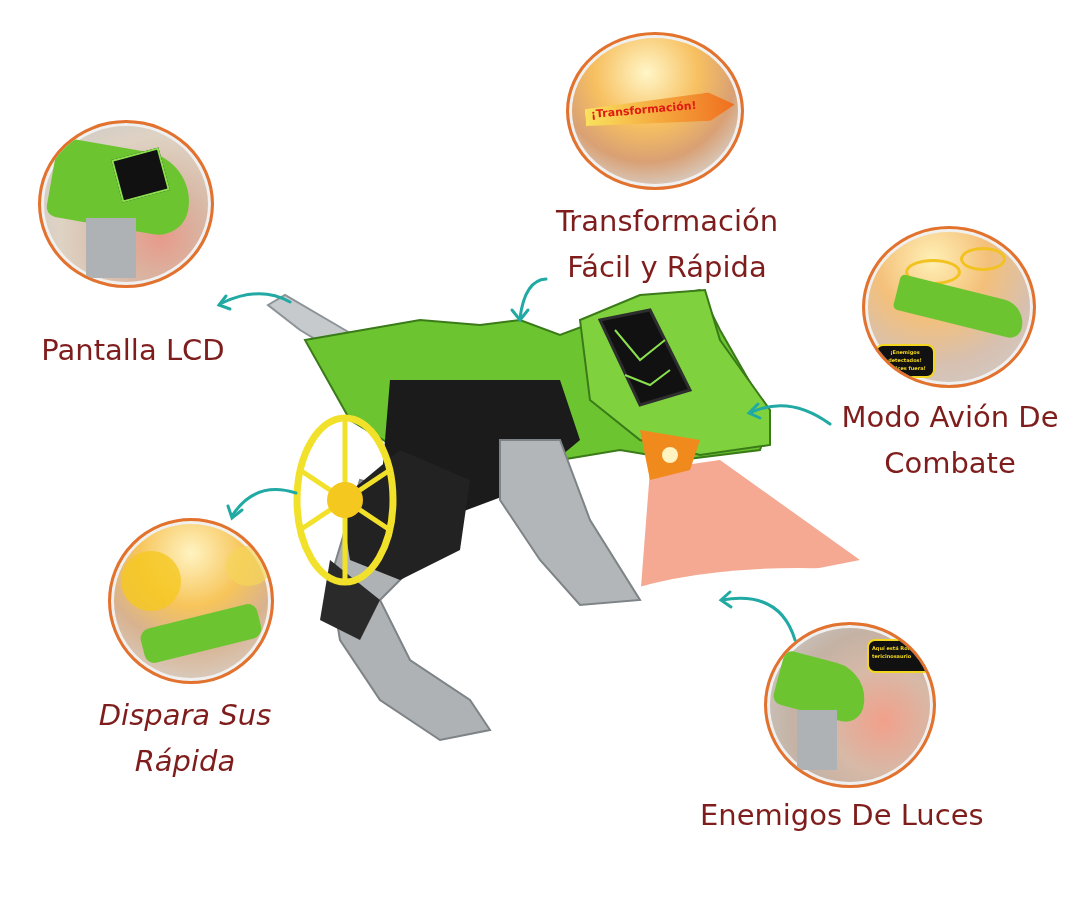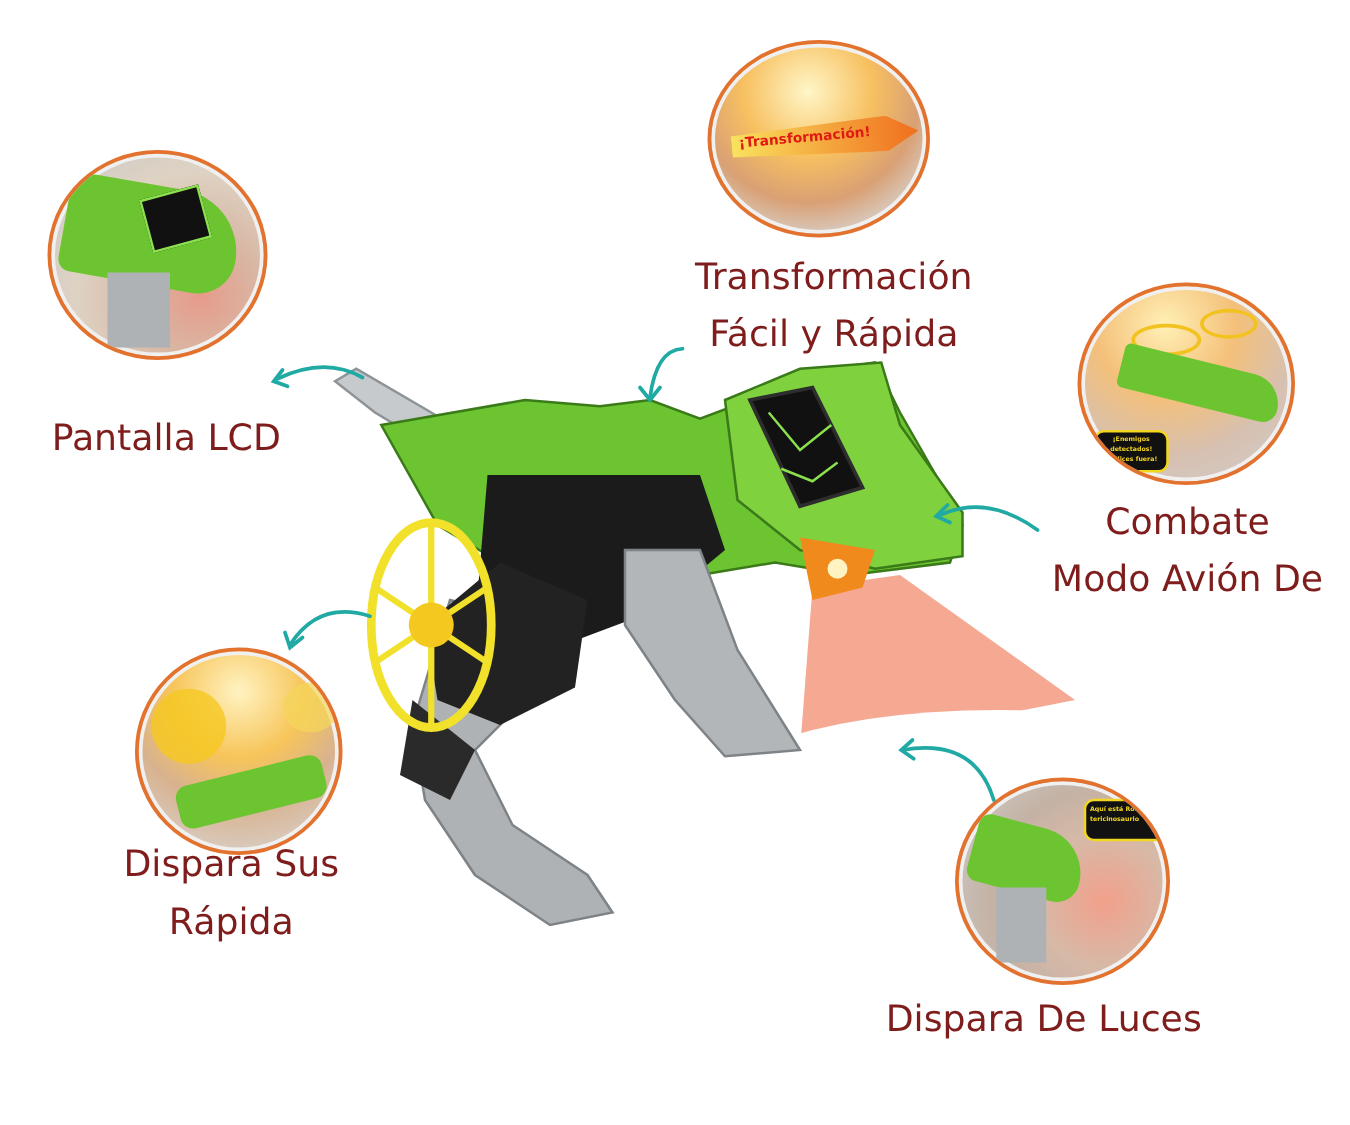--- a/index.html
+++ b/index.html
@@ -101,24 +101,24 @@
 <div class="label" style="left:540px;top:198px;width:254px;">
   <div>Transformación</div>
   <div>Fácil y Rápida</div>
 </div>
 
 <div class="label" style="left:0px;top:300px;width:266px;margin-top:27px;">
   <div>Pantalla LCD</div>
 </div>
 
 <div class="label" style="left:830px;top:394px;width:240px;">
+  <div>Modo Avión De</div>
   <div>Combate</div>
-  <div>Modo Avión De</div>
 </div>
 
-<div class="label" style="left:88px;top:668px;width:194px;">
+<div class="label" style="left:88px;top:692px;width:194px;font-style:italic;">
   <div>Dispara Sus</div>
   <div>Rápida</div>
 </div>
 
 <div class="label" style="left:700px;top:792px;width:270px;">
-  <div>Dispara De Luces</div>
+  <div>Enemigos De Luces</div>
 </div>
 
 </body></html>

